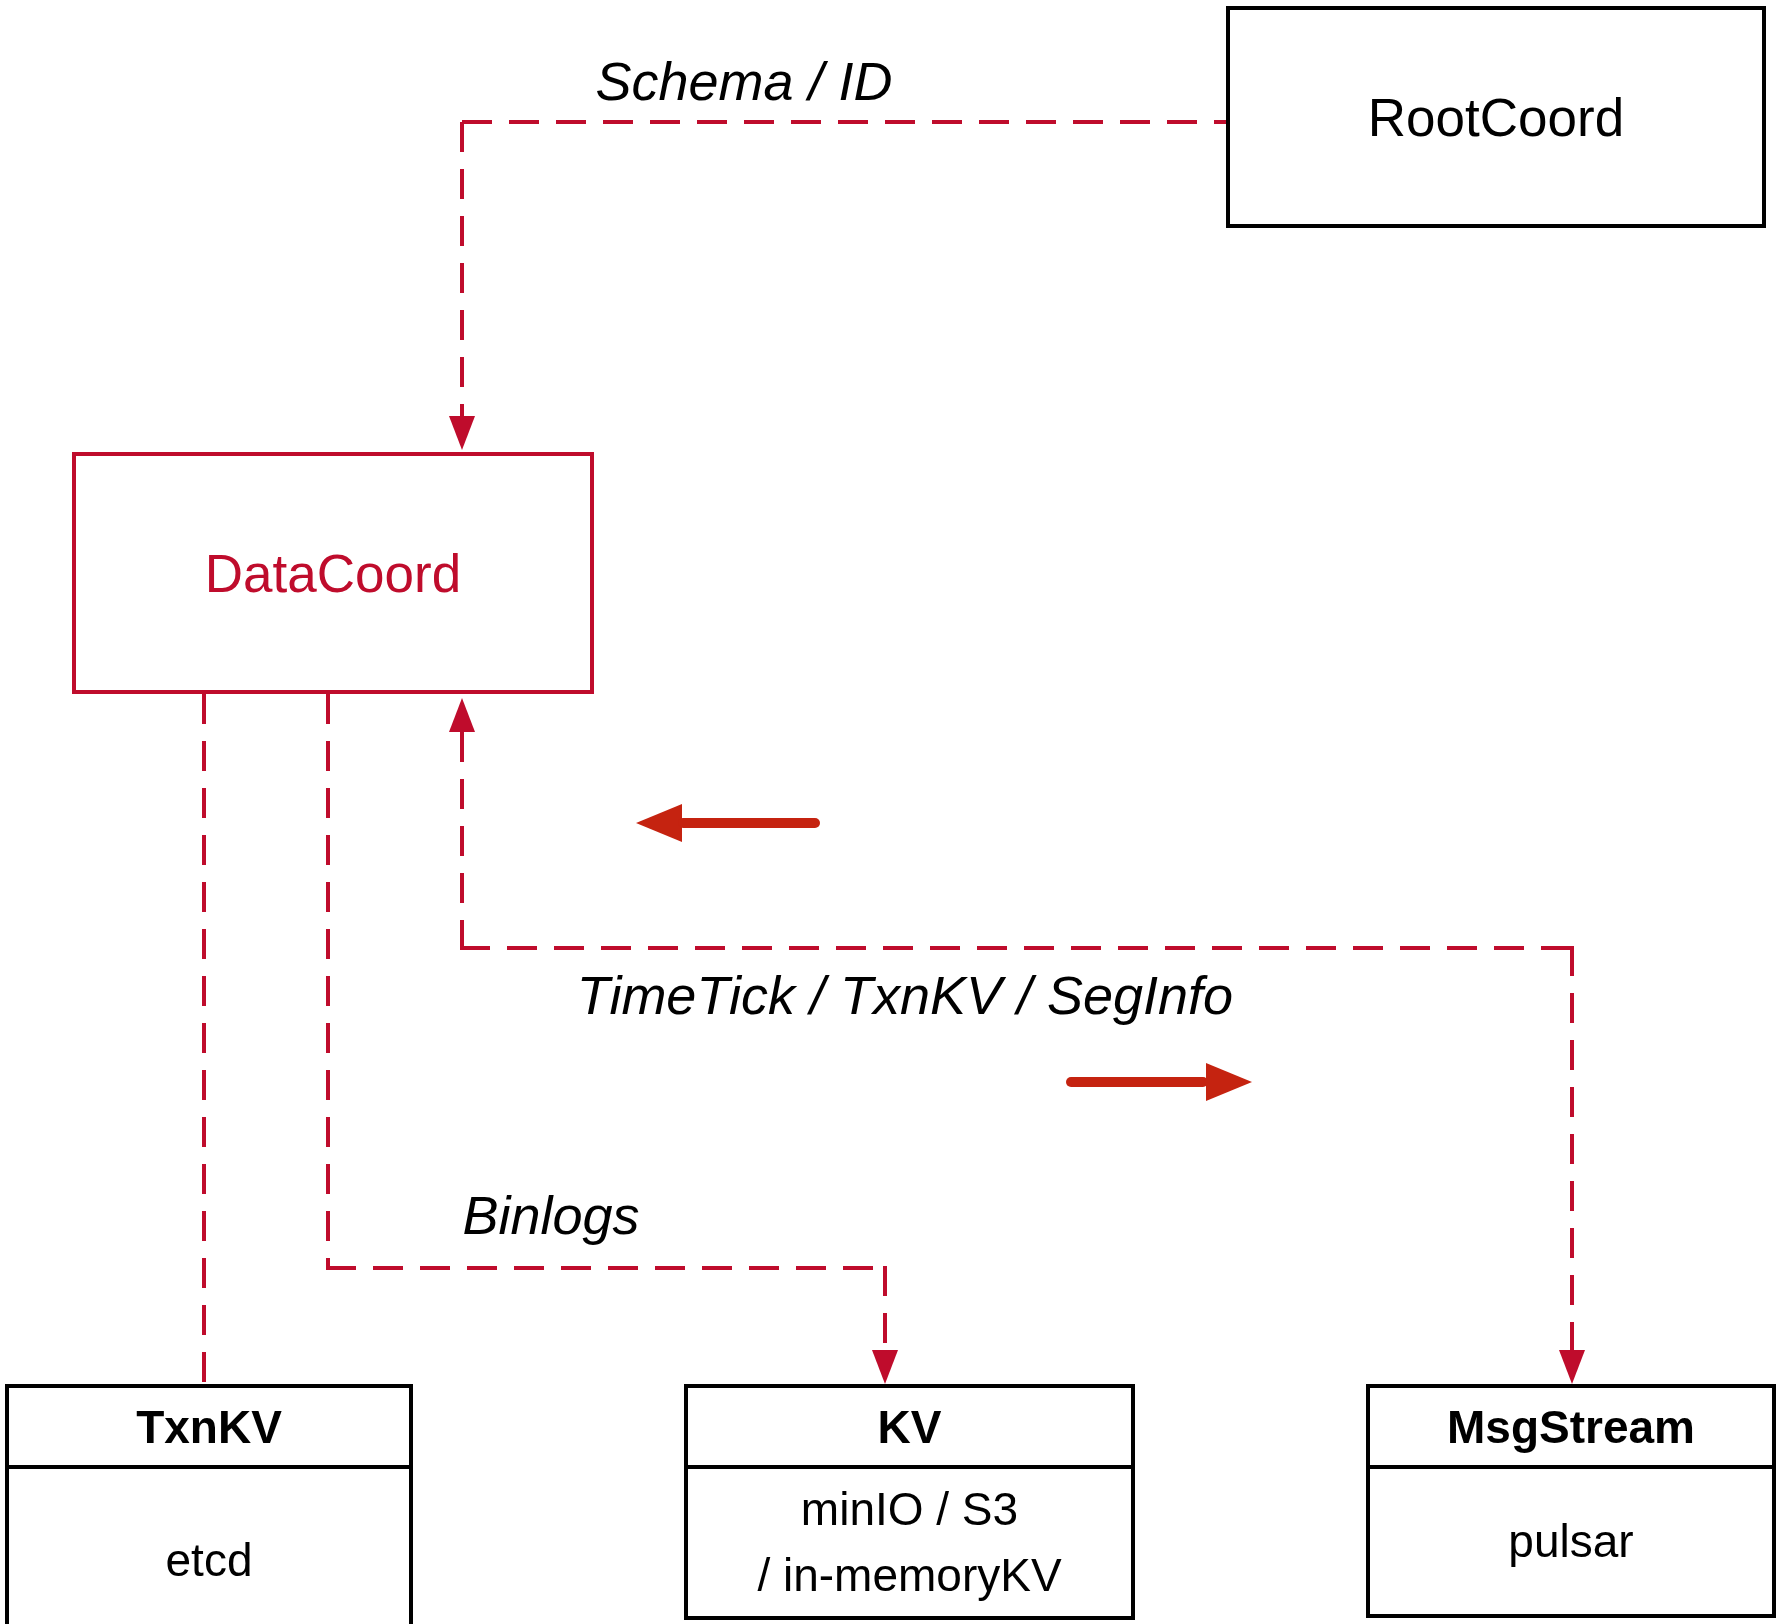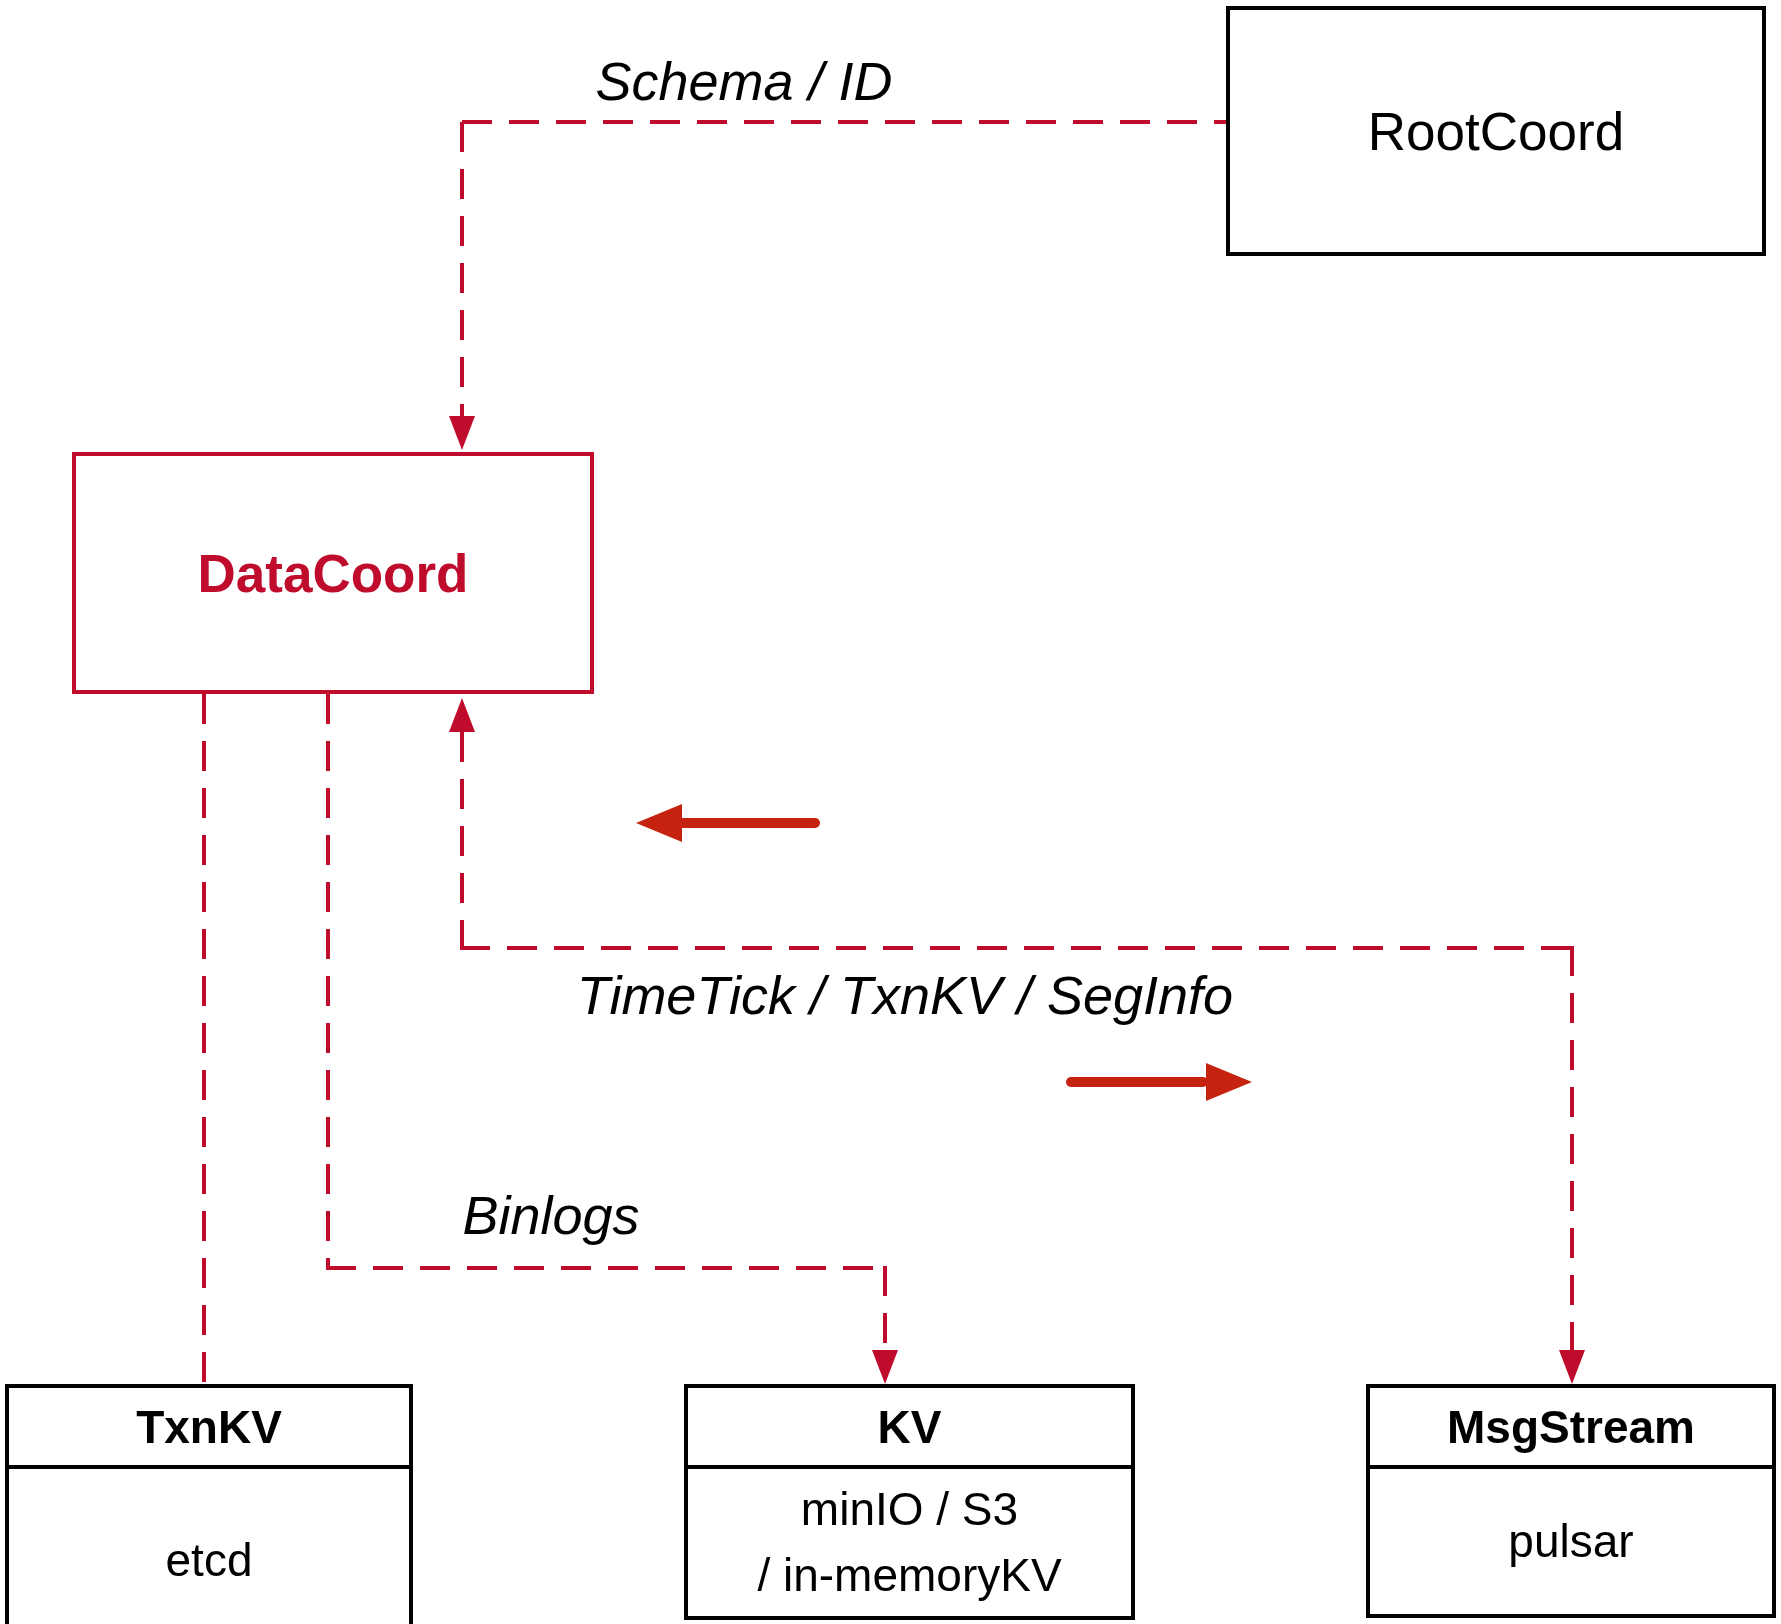--- a/index.html
+++ b/index.html
@@ -19,22 +19,22 @@
   }
   .abs{position:absolute;box-sizing:border-box;}
 
   
   .node{
     display:flex;align-items:center;justify-content:center;
     background:var(--bg);
     font-size:53px;
     white-space:nowrap;
   }
-  #rootcoord{left:1226px;top:6px;width:540px;height:250px;border:4px solid var(--ink);}
-  #datacoord{left:72px;top:452px;width:522px;height:242px;border:4px solid var(--crimson);color:var(--crimson);font-weight:bold;}
+  #rootcoord{left:1226px;top:6px;width:540px;height:222px;border:4px solid var(--ink);}
+  #datacoord{left:72px;top:452px;width:522px;height:242px;border:4px solid var(--crimson);color:var(--crimson);}
 
   
   .tbl{border:4px solid var(--ink);display:flex;flex-direction:column;background:var(--bg);}
   .tbl .thead{
     height:77px;border-bottom:4px solid var(--ink);
     display:flex;align-items:center;justify-content:center;
     font-weight:bold;font-size:46px;
   }
   .tbl .tbody{
     flex:1;display:flex;flex-direction:column;align-items:center;justify-content:center;

